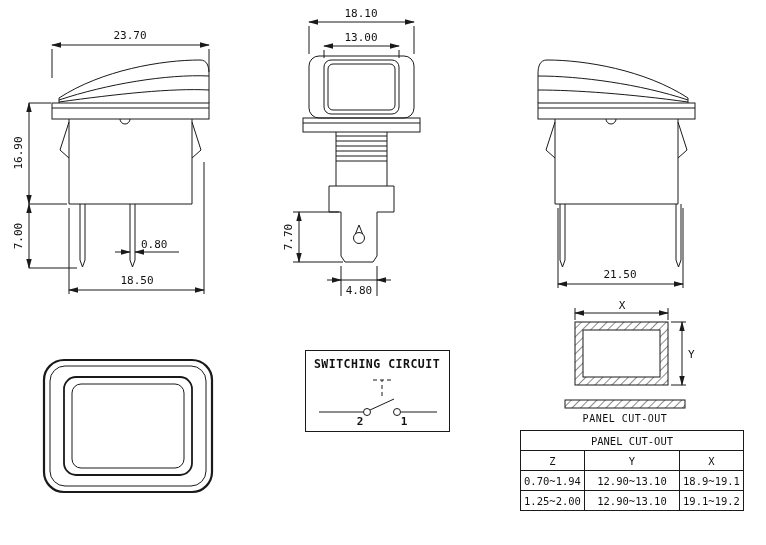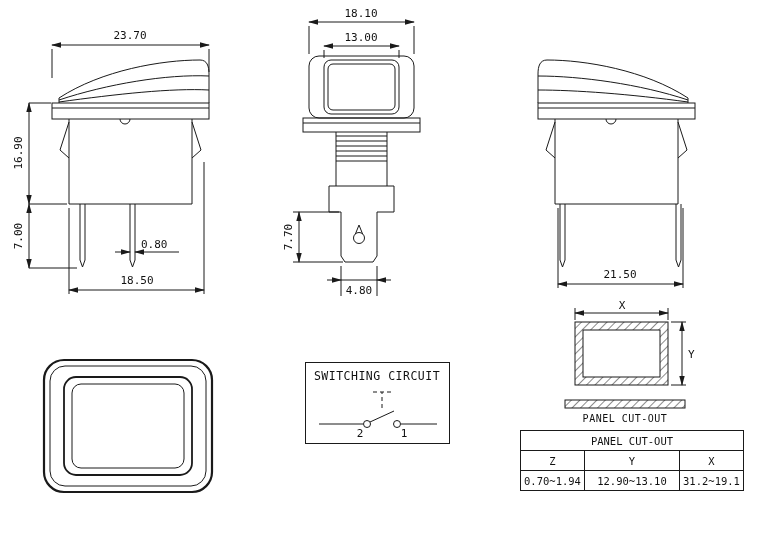--- a/index.html
+++ b/index.html
@@ -235,21 +235,21 @@
     <svg width="185" height="150" viewBox="0 0 185 150">
       <g>
         <rect class="bold" x="6" y="8" width="168" height="132" rx="20"></rect>
         <rect x="12" y="14" width="156" height="120" rx="15"></rect>
         <rect class="mid" x="26" y="25" width="128" height="98" rx="12"></rect>
         <rect x="34" y="32" width="112" height="84" rx="9"></rect>
       </g>
     </svg>
   </div>
 
-  <div class="view" style="left:305px; top:362px;">
+  <div class="view" style="left:305px; top:350px;font-weight:bold;">
     <svg width="145" height="82" viewBox="0 0 145 82">
       <rect x="0.5" y="0.5" width="144" height="81"></rect>
       <text class="title" x="72" y="18" text-anchor="middle">SWITCHING CIRCUIT</text>
 
       <g>
         <line x1="14" y1="62" x2="58" y2="62"></line>
         <circle cx="62" cy="62" r="3.5"></circle>
         <circle cx="92" cy="62" r="3.5"></circle>
         <line x1="96" y1="62" x2="132" y2="62"></line>
         <line x1="65" y1="60" x2="89" y2="49"></line>
@@ -314,18 +314,23 @@
         <td colspan="3">PANEL CUT-OUT</td>
       </tr>
       <tr>
         <td>Z</td>
         <td>Y</td>
         <td>X</td>
       </tr>
       <tr>
         <td>0.70~1.94</td>
         <td>12.90~13.10</td>
-        <td>31.2~19.1</td>
+        <td>18.9~19.1</td>
+      </tr>
+      <tr>
+        <td>1.25~2.00</td>
+        <td>12.90~13.10</td>
+        <td>19.1~19.2</td>
       </tr>
     </tbody>
   </table>
 
 </div>
 
 </body></html>

